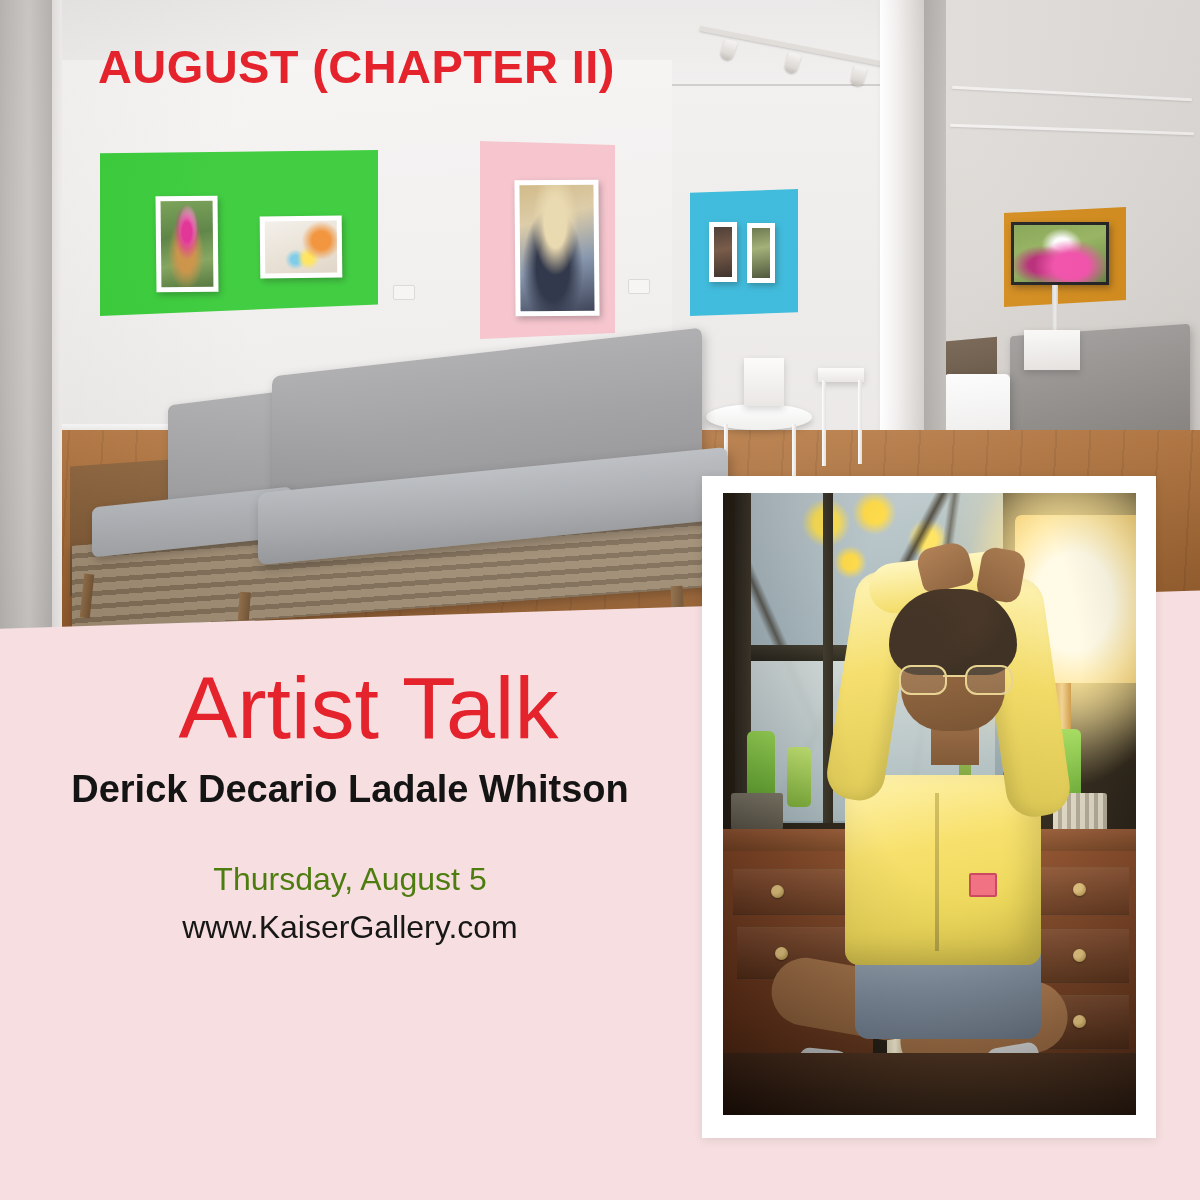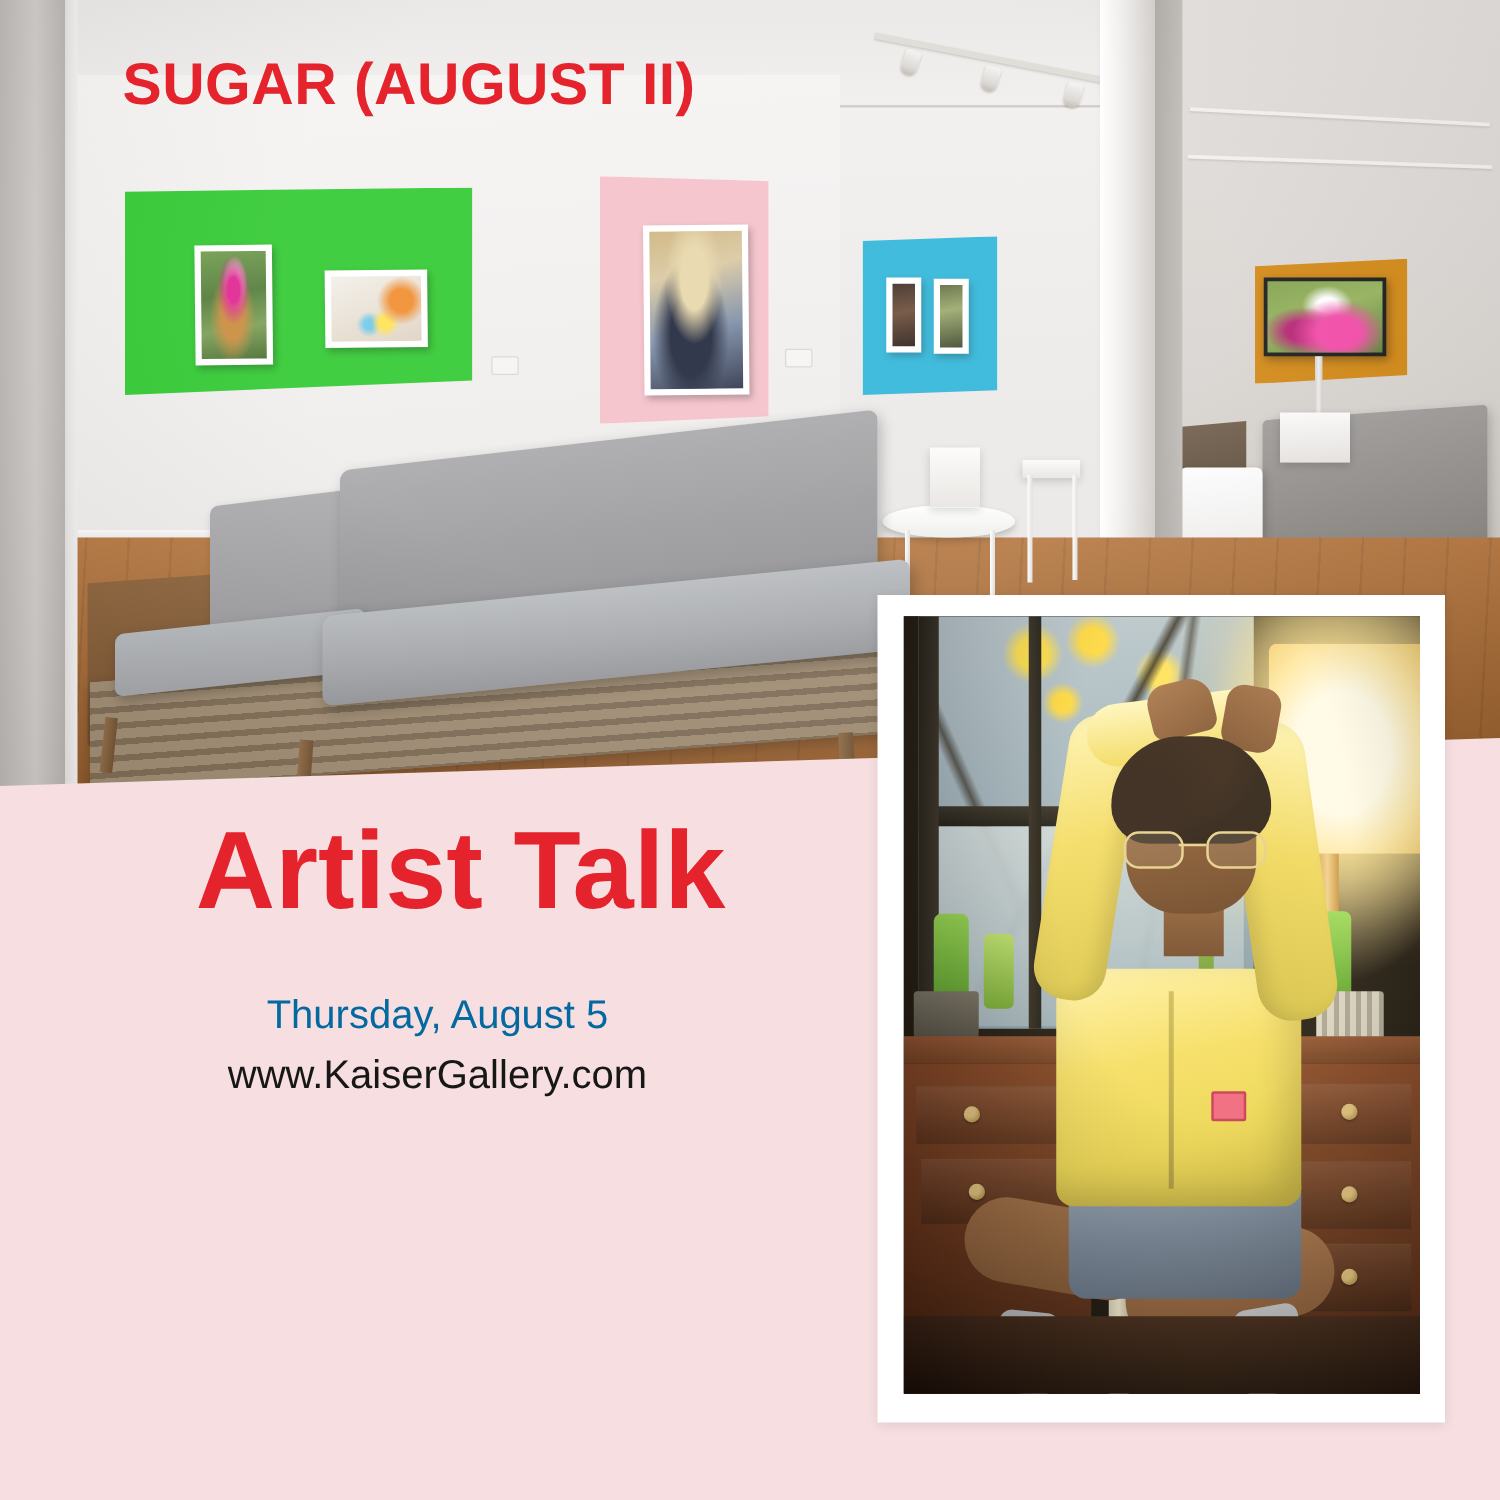--- a/index.html
+++ b/index.html
@@ -348,24 +348,24 @@
     position: absolute;
     left: 0;
     top: 648px;
     width: 700px;
     z-index: 7;
     text-align: center;
     color: #171717;
   }
   .info-heading {
     font-size: 88px;
-    font-weight: 700;
+    font-weight: 400;
     color: #e4232c;
     line-height: 1;
-    margin: 4px;
+    margin: 16px;
     padding-left: 37px;
   }
   .info-sub {
     font-size: 36px;
     font-weight: 400;
     color: #1b1b1b;
     margin: 14px 0 0 0;
     line-height: 1.1;
   }
   .info-name {
@@ -373,21 +373,21 @@
     font-weight: 700;
     color: #141414;
     margin: 10px 0 0 0;
     line-height: 1.15;
     white-space: nowrap;
   }
   .info-spacer { height: 44px; }
   .info-date {
     font-size: 32px;
     font-weight: 400;
-    color: #0369a1;
+    color: #4d7c0f;
     margin: 0;
     line-height: 1.45;
   }
   .info-time {
     font-size: 32px;
     font-weight: 400;
     color: #171717;
     margin: 0;
     line-height: 1.45;
   }
@@ -758,25 +758,26 @@
 
     <div class="gp-col-left"></div>
     <div class="gp-col-left-edge"></div>
 
     <div class="gp-haze"></div>
   </div>
 
   <div class="pink-band"></div>
 
   <div class="hdr">
-    <p class="hdr-title">SUGAR (AUGUST II)</p>
+    <p class="hdr-title">AUGUST (CHAPTER II)</p>
   </div>
 
   <div class="info">
     <p class="info-heading">Artist Talk</p>
+    <p class="info-name">Derick Decario Ladale Whitson</p>
     <div class="info-spacer"></div>
     <p class="info-date">Thursday, August 5</p>
     <p class="info-url">www.KaiserGallery.com</p>
   </div>
 
   <div class="portrait-frame">
     <div class="portrait-photo">
       <div class="pp-layer pp-bg"></div>
       <div class="pp-layer pp-window"></div>
       <div class="pp-layer pp-window-branches"></div>

